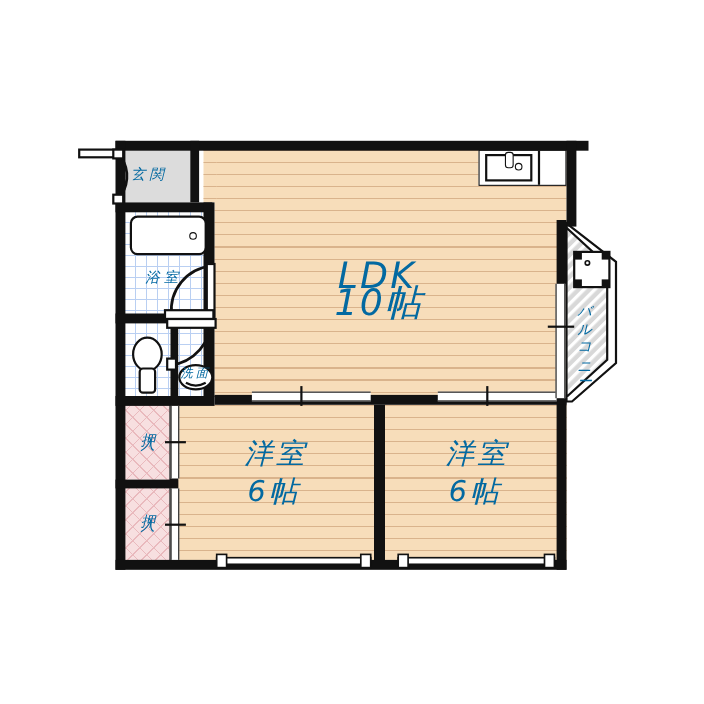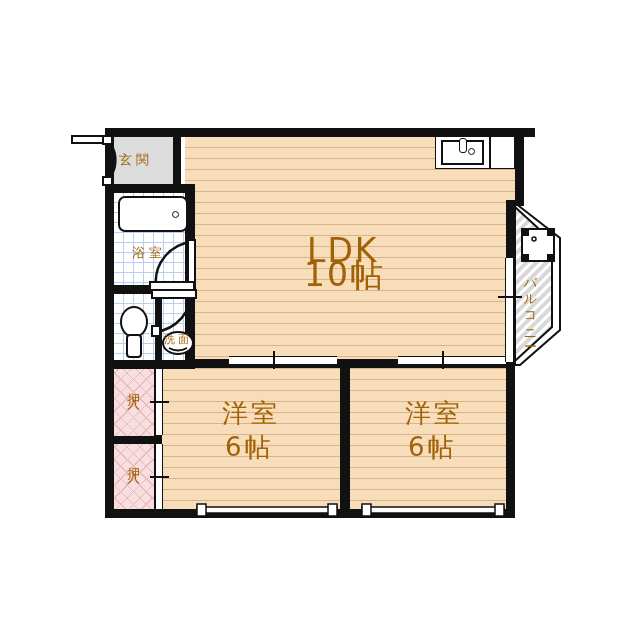--- a/index.html
+++ b/index.html
@@ -20,22 +20,22 @@
       repeating-linear-gradient(to bottom,#b9cff2 0px,#b9cff2 1px,rgba(0,0,0,0) 1px,rgba(0,0,0,0) 10px);
   }
   .closet{position:absolute;background-color:#f7dfe0;
     background-image:
       repeating-linear-gradient(45deg,#e9b9bd 0px,#e9b9bd 1px,rgba(0,0,0,0) 1px,rgba(0,0,0,0) 9px),
       repeating-linear-gradient(-45deg,#e9b9bd 0px,#e9b9bd 1px,rgba(0,0,0,0) 1px,rgba(0,0,0,0) 9px);
   }
   .genkan{position:absolute;background:#dcdcdc;}
   .white{position:absolute;background:#ffffff;}
 
-  .lbl{position:absolute;color:#a16207;white-space:nowrap;line-height:1;
-       font-family:"DejaVu Sans","Liberation Sans",sans-serif;}
+  .lbl{position:absolute;color:#0369a1;white-space:nowrap;line-height:1;
+       font-family:"DejaVu Sans","Liberation Sans",sans-serif;font-style:italic;}
   .lbl-room-big{font-size:33px;letter-spacing:2px;}
   .lbl-room{font-size:26px;letter-spacing:3px;}
   .lbl-small{font-size:13px;letter-spacing:4px;}
   .lbl-tiny{font-size:11px;letter-spacing:3px;}
   .lbl-vert{writing-mode:vertical-rl;text-orientation:upright;font-size:13px;letter-spacing:3px;}
 
   
   .fx{position:absolute;background:#ffffff;border:2px solid #111111;box-sizing:border-box;}
   .slidewin{position:absolute;background:#ffffff;border-top:1.5px solid #111;border-bottom:1.5px solid #111;box-sizing:border-box;}
   .slidewin-v{position:absolute;background:#ffffff;border-left:1.5px solid #111;border-right:1.5px solid #111;box-sizing:border-box;}

